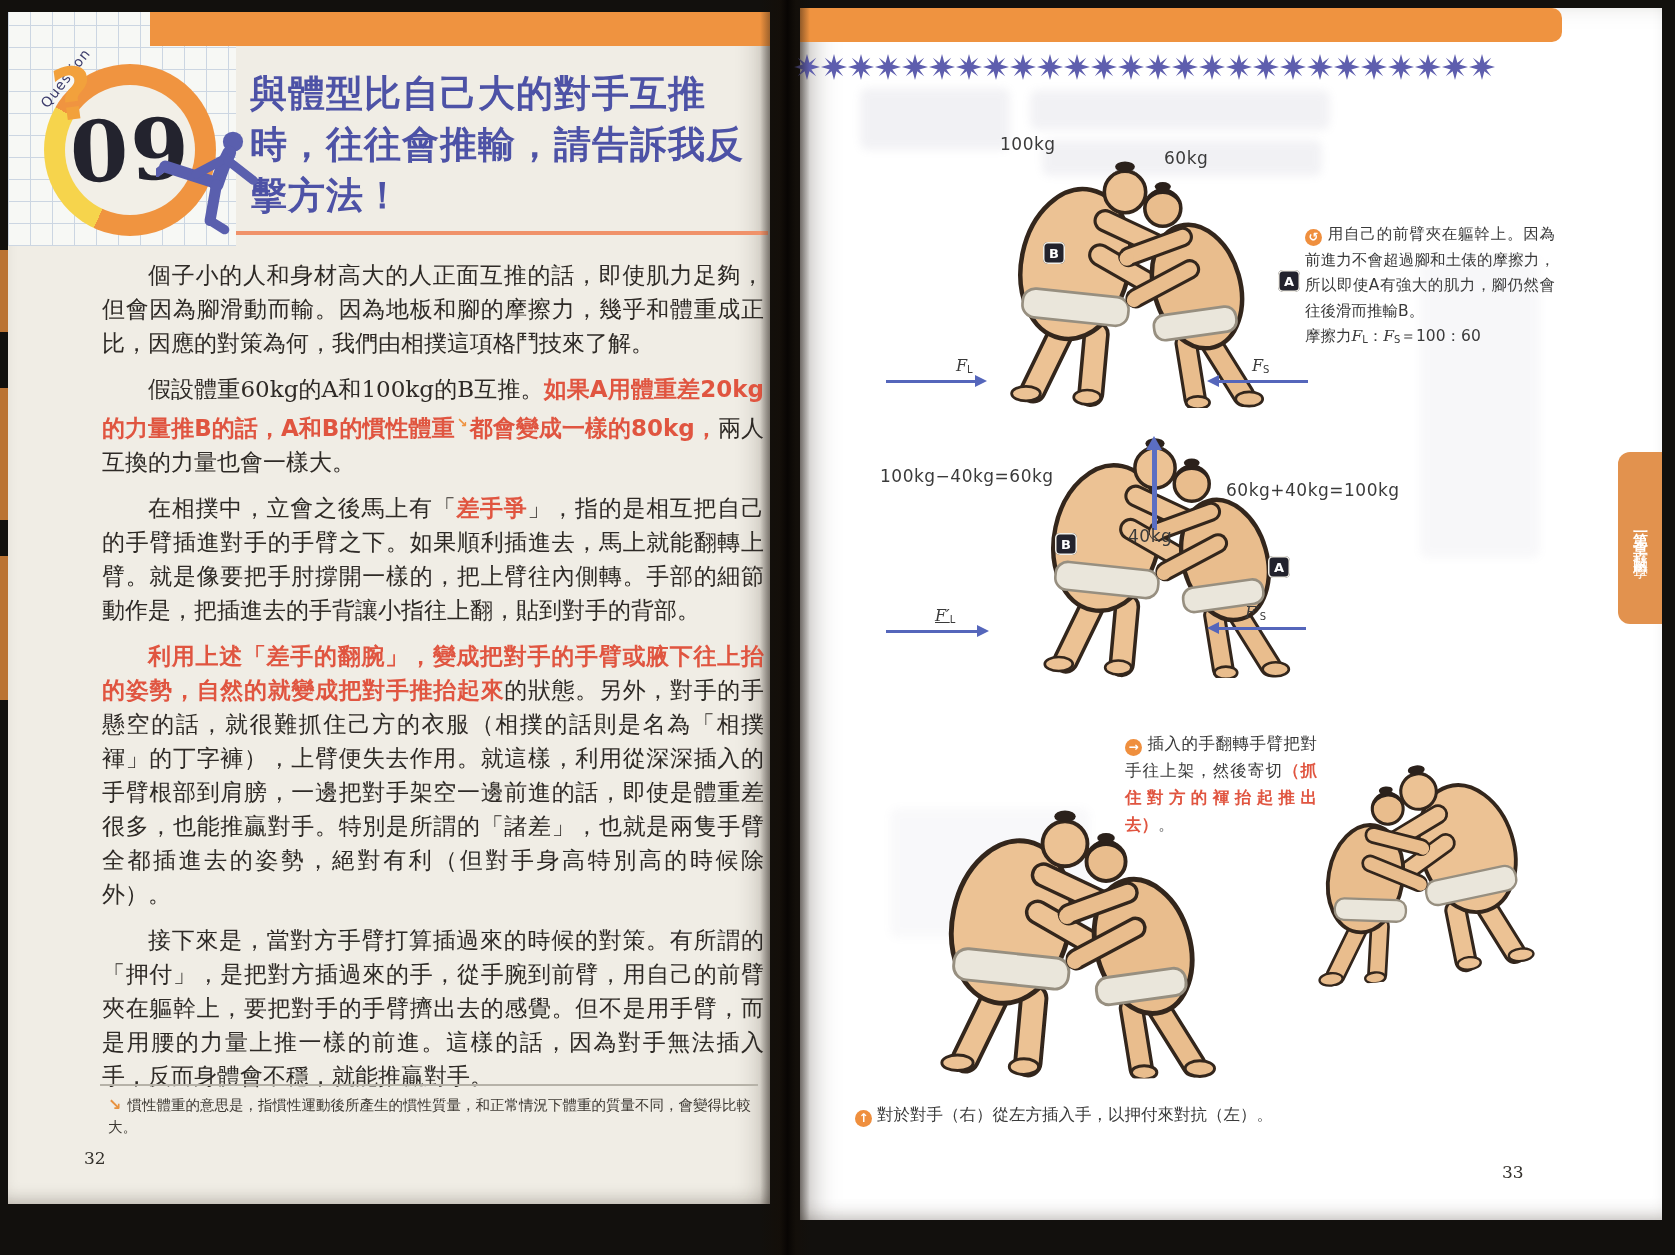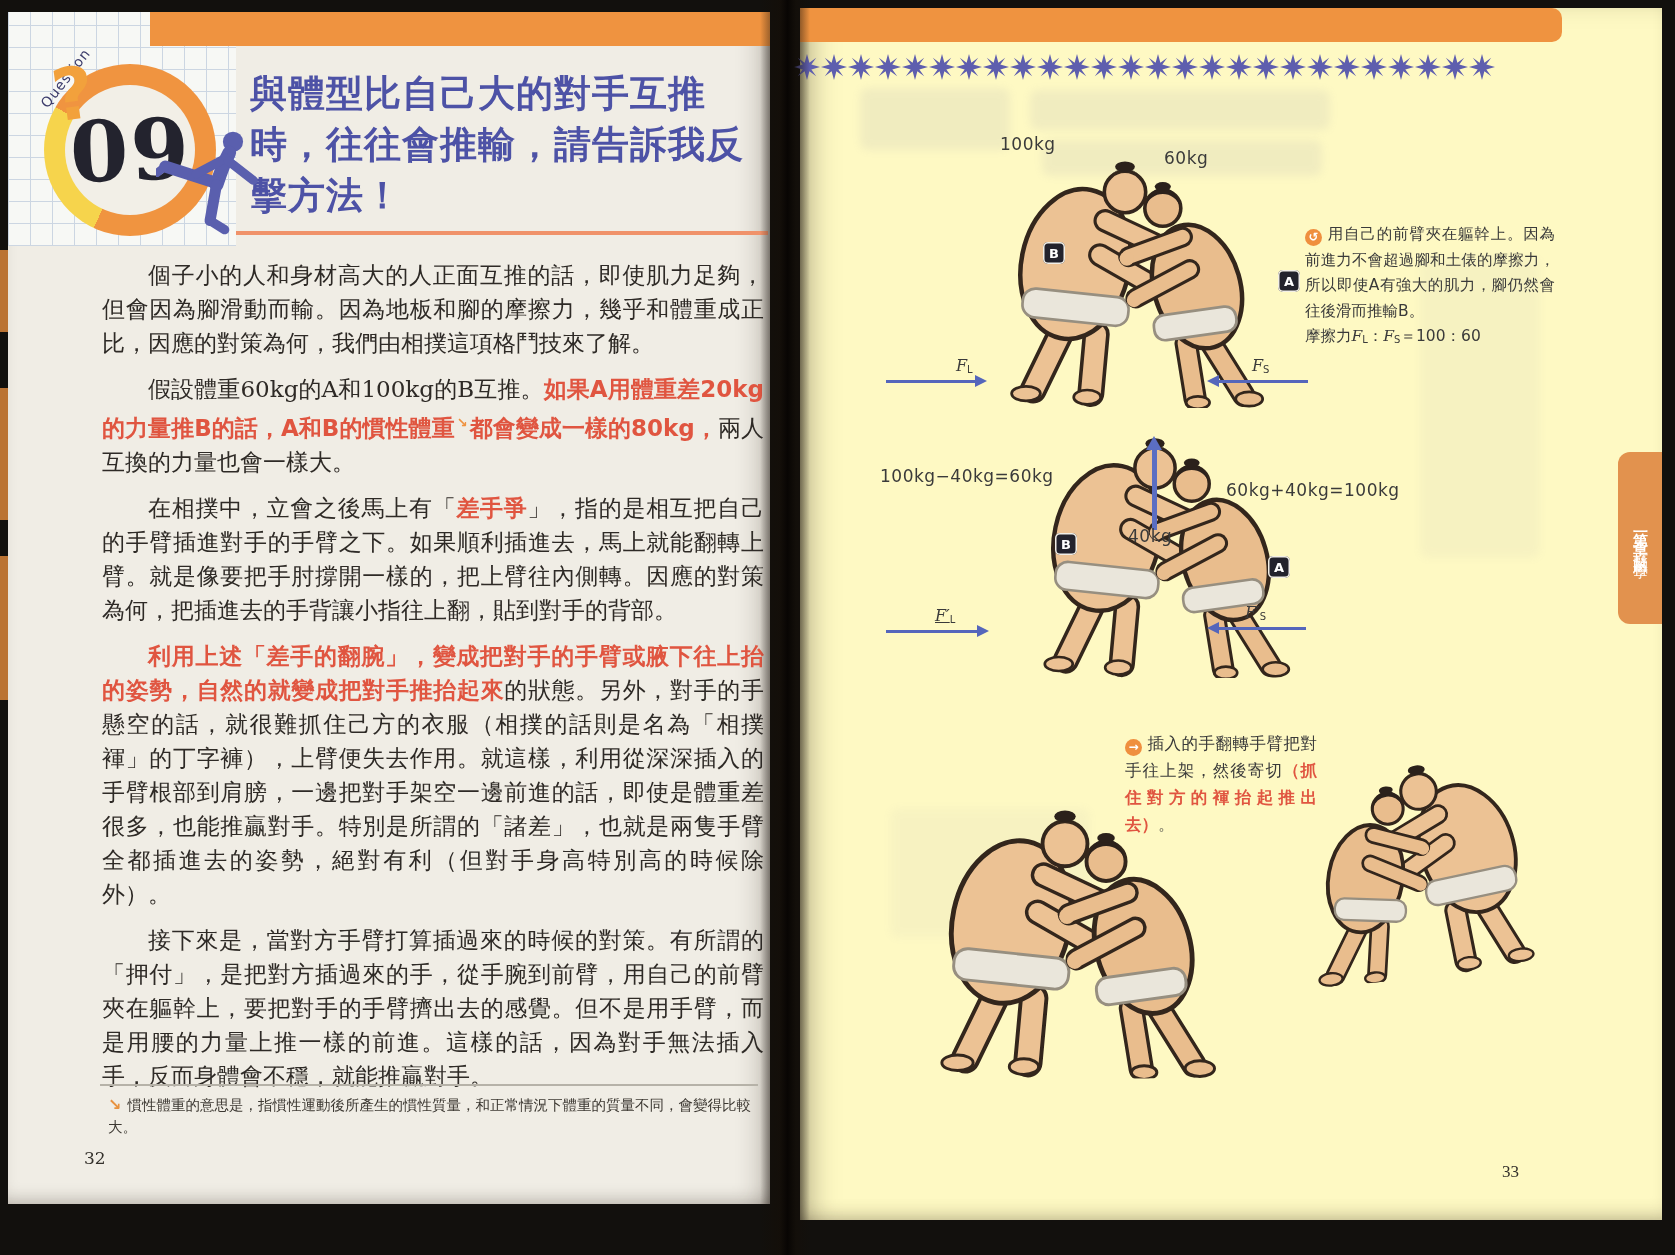--- a/index.html
+++ b/index.html
@@ -3,21 +3,21 @@
 <meta charset="utf-8">
 <style>
   html,body{margin:0;padding:0;background:#0d0b09;}
   .stage{position:relative;width:1675px;height:1255px;background:#12100d;overflow:hidden;
          font-family:"DejaVu Sans",sans-serif;}
   .abs{position:absolute;}
 
   
   .page-left{position:absolute;left:8px;top:12px;width:762px;height:1192px;background:#f0ede5;
              box-shadow:inset -20px 0 30px -18px rgba(40,28,18,.45), inset 0 -12px 20px -12px rgba(40,28,18,.3);}
-  .page-right{position:absolute;left:800px;top:8px;width:862px;height:1212px;background:#fef9c3;
+  .page-right{position:absolute;left:800px;top:8px;width:862px;height:1212px;background:#ffffff;
              box-shadow:inset 22px 0 32px -18px rgba(40,28,18,.5), inset 0 -12px 20px -12px rgba(40,28,18,.3);}
   .gutter{position:absolute;left:760px;top:0;width:50px;height:1255px;
           background:linear-gradient(90deg,rgba(20,14,8,0) 0%,rgba(20,14,8,.75) 40%,rgba(8,5,3,.95) 55%,rgba(20,14,8,.6) 72%,rgba(20,14,8,0) 100%);}
   .edge-strip{position:absolute;left:0;width:9px;background:#d9853b;opacity:.85;}
 
   
   .grid-corner{left:0;top:0;width:228px;height:234px;background:#f7f8f5;
     background-image:repeating-linear-gradient(0deg,#ccd6e2 0,#ccd6e2 1px,transparent 1px,transparent 22px),
                      repeating-linear-gradient(90deg,#ccd6e2 0,#ccd6e2 1px,transparent 1px,transparent 22px);}
   .q-label{left:22px;top:58px;transform:rotate(-52deg);font-size:14px;color:#3c3c6b;letter-spacing:1px;}
@@ -67,21 +67,21 @@
       border-bottom:14px solid #5b6ec2;border-left:8px solid transparent;border-right:8px solid transparent;}
 
   .ann{font-size:15.5px;line-height:25.5px;color:#3a3a3a;text-align:justify;}
   .circ-icon{display:inline-flex;width:17px;height:17px;border-radius:50%;background:#ef8f3e;color:#fff;
              font-size:12px;line-height:1;align-items:center;justify-content:center;margin-right:5px;vertical-align:-2px;font-weight:700;}
   .caption{font-size:16.5px;color:#3a3a3a;}
   .side-tab{left:818px;top:444px;width:44px;height:172px;background:#e2924e;border-radius:12px 0 0 12px;
             display:flex;flex-direction:column;align-items:center;justify-content:center;gap:10px;}
   .v-text{writing-mode:vertical-rl;text-orientation:upright;color:#fff;font-size:15px;letter-spacing:3px;}
   .v-text.bold{font-weight:700;}
-  .pg-right{left:702px;top:1154px;font-family:Liberation Serif, serif;}
+  .pg-right{left:702px;top:1154px;}
   .sumo{position:absolute;}
   .sumo svg{width:100%;height:100%;}
 </style>
 </head>
 <body>
 
 <div class="stage">
 
   <svg width="0" height="0" style="position:absolute">
     <defs>
@@ -153,21 +153,21 @@
     <div class="abs title">
       <span style="display:block">與體型比自己大的對手互推</span>
       <span style="display:block">時，往往會推輸，請告訴我反</span>
       <span style="display:block">擊方法！</span>
     </div>
     <div class="abs title-rule"></div>
 
     <div class="abs body-text">
       <p><span>個子小的人和身材高大的人正面互推的話，即使肌力足夠，但會因為腳滑動而輸。因為地板和腳的摩擦力，幾乎和體重成正比，因應的對策為何，我們由相撲這項格鬥技來了解。</span></p>
       <p><span>假設體重60kg的A和100kg的B互推。</span><span class="seg-red">如果A用體重差20kg的力量推B的話，A和B的慣性體重</span><span class="seg-ref">↘</span><span class="seg-red">都會變成一樣的80kg，</span><span>兩人互換的力量也會一樣大。</span></p>
-      <p><span>在相撲中，立會之後馬上有「</span><span class="seg-red">差手爭</span><span>」，指的是相互把自己的手臂插進對手的手臂之下。如果順利插進去，馬上就能翻轉上臂。就是像要把手肘撐開一樣的，把上臂往內側轉。因應的對策為何，把插進去的手背讓小指往上翻，貼到對手的背部。</span></p>
+      <p><span>在相撲中，立會之後馬上有「</span><span class="seg-red">差手爭</span><span>」，指的是相互把自己的手臂插進對手的手臂之下。如果順利插進去，馬上就能翻轉上臂。就是像要把手肘撐開一樣的，把上臂往內側轉。手部的細節動作是，把插進去的手背讓小指往上翻，貼到對手的背部。</span></p>
       <p><span class="seg-red">利用上述「差手的翻腕」，變成把對手的手臂或腋下往上抬的姿勢，自然的就變成把對手推抬起來</span><span>的狀態。另外，對手的手懸空的話，就很難抓住己方的衣服（相撲的話則是名為「相撲褌」的丁字褲），上臂便失去作用。就這樣，利用從深深插入的手臂根部到肩膀，一邊把對手架空一邊前進的話，即使是體重差很多，也能推贏對手。特別是所謂的「諸差」，也就是兩隻手臂全都插進去的姿勢，絕對有利（但對手身高特別高的時候除外）。</span></p>
       <p><span>接下來是，當對方手臂打算插過來的時候的對策。有所謂的「押付」，是把對方插過來的手，從手腕到前臂，用自己的前臂夾在軀幹上，要把對手的手臂擠出去的感覺。但不是用手臂，而是用腰的力量上推一樣的前進。這樣的話，因為對手無法插入手，反而身體會不穩，就能推贏對手。</span></p>
     </div>
 
     <div class="abs foot-rule"></div>
     <div class="abs footnote">
       <span class="foot-marker">↘</span><span>慣性體重的意思是，指慣性運動後所產生的慣性質量，和正常情況下體重的質量不同，會變得比較大。</span>
     </div>
     <div class="abs pagenum pg-left">32</div>
   </div>
@@ -305,20 +305,23 @@
       <svg viewBox="0 0 440 320">
           <use href="#sumo-pair"></use>
         </svg>
     </div>
     <div class="sumo" style="left:455px;top:645px;width:340px;height:400px;transform:scaleX(-1) rotate(6deg);">
       <svg viewBox="0 0 440 320">
           <use href="#sumo-pair"></use>
         </svg>
     </div>
 
+    <div class="abs caption" style="left:55px;top:1096px;">
+      <span class="circ-icon">↑</span><span>對於對手（右）從左方插入手，以押付來對抗（左）。</span>
+    </div>
 
     <div class="abs side-tab">
       <span class="v-text bold">第一章</span>
       <span class="v-text">打擊的科學</span>
     </div>
     <div class="abs pagenum pg-right">33</div>
   </div>
 
   <div class="gutter"></div>
 </div>

